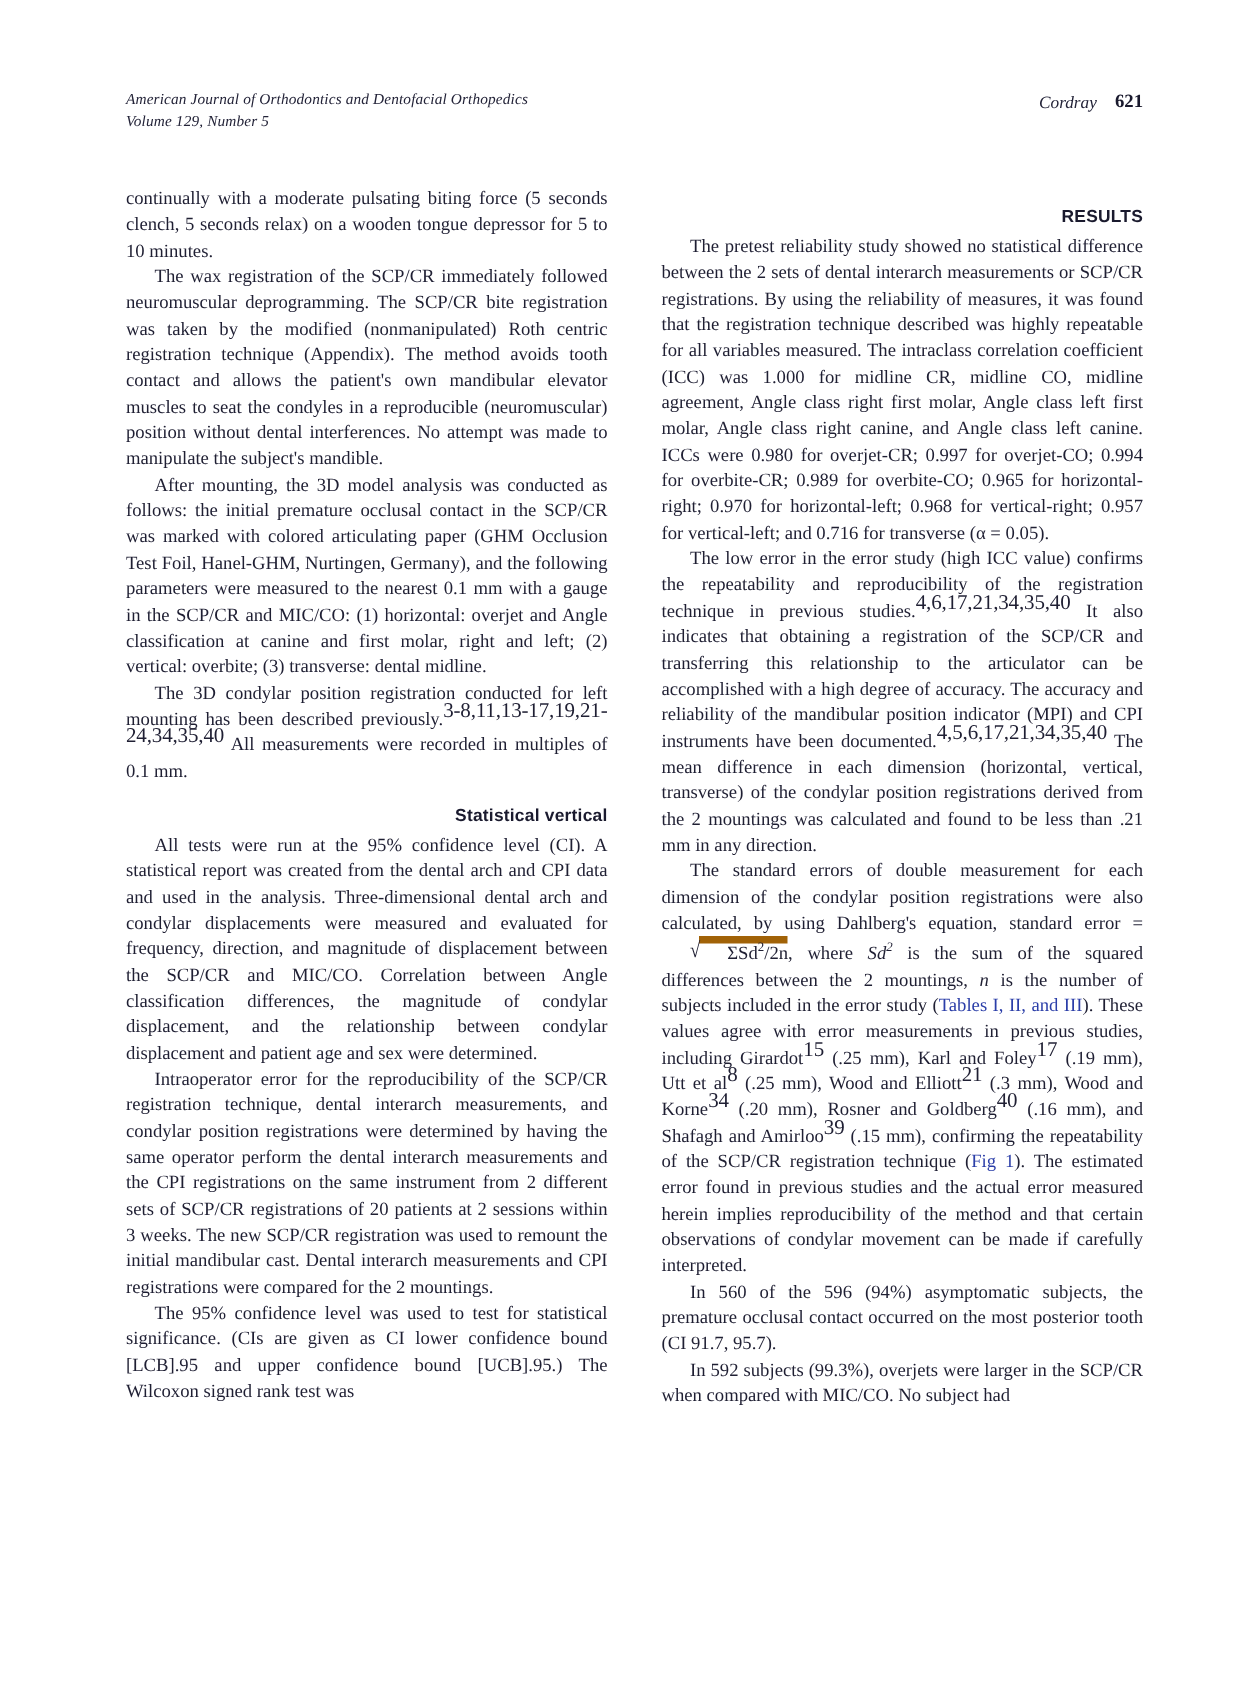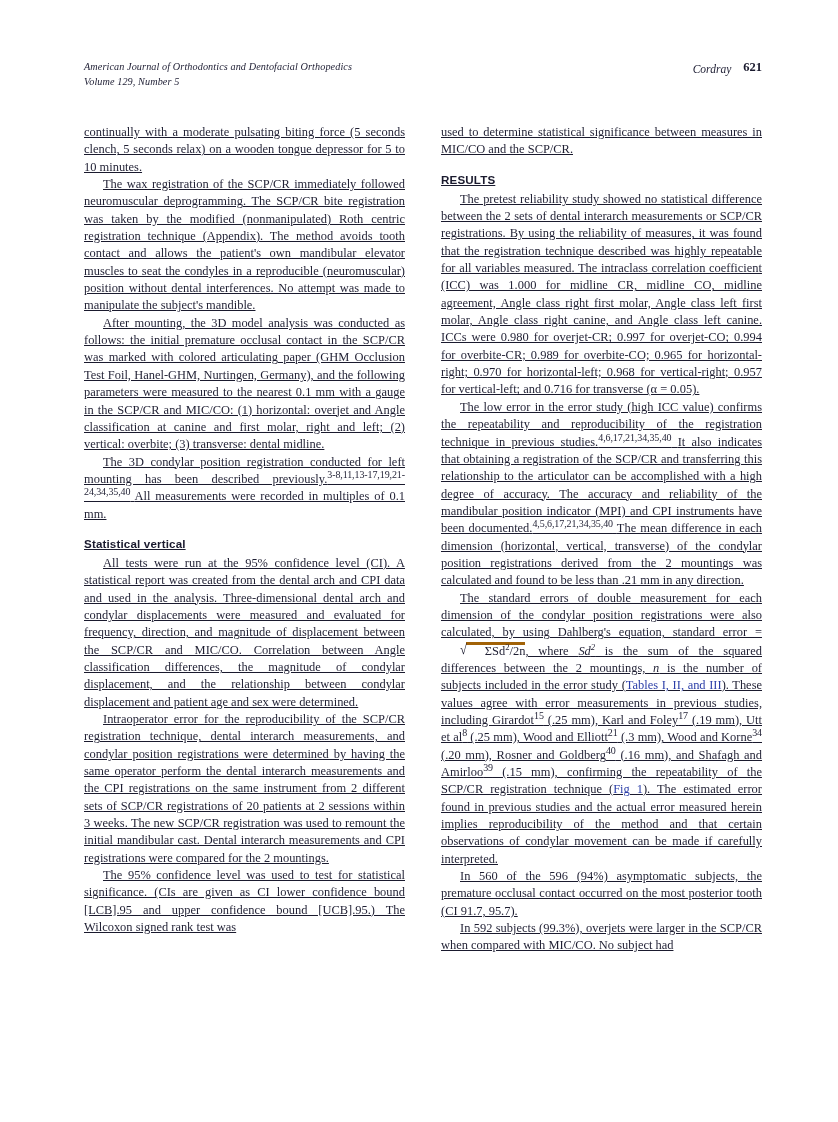--- a/index.html
+++ b/index.html
@@ -59,21 +59,20 @@
   }
 
   
   .columns {
     position: absolute;
     left: 84px;
     top: 124px;
     width: 678px;
     display: flex;
     gap: 36px;
-    text-decoration: underline;
   }
   .col {
     width: 321px;
   }
 
   p.para {
     margin: 0;
     font-size: 12.45px;
     line-height: 17.35px;
     text-align: justify;
@@ -89,43 +88,44 @@
   }
 
   h3.section-head {
     font-family: "Liberation Sans", "DejaVu Sans", sans-serif;
     font-size: 11.6px;
     font-weight: bold;
     letter-spacing: 0.15px;
     color: #1a1a2e;
     margin: 13px 0 4px 0;
     line-height: 15px;
+    text-align: right;
   }
 
   sup.cite {
-    font-size: 10px;
+    font-size: 14px;
     vertical-align: super;
     line-height: 0;
     letter-spacing: -0.1px;
   }
   .xref {
     color: #2b3ea8;
   }
   .ital { font-style: italic; }
 
   .sqrt-expr {
     white-space: nowrap;
   }
   .radical {
     display: inline-block;
     transform: scaleY(1.15);
     transform-origin: bottom;
   }
   .overbar {
-    border-top: 3px solid #a16207;
+    border-top: 5px solid #a16207;
     padding-top: 0px;
     margin-left: -1px;
     display: inline-block;
     line-height: 1.0;
   }
   sup.exp {
     font-size: 8.6px;
     vertical-align: super;
     line-height: 0;
   }
@@ -162,21 +162,20 @@
 
       <p class="para indent">All tests were run at the 95% confidence level (CI). A statistical report was created from the dental arch and CPI data and used in the analysis. Three-dimensional dental arch and condylar displacements were measured and evaluated for frequency, direction, and magnitude of displacement between the SCP/CR and MIC/CO. Correlation between Angle classification differences, the magnitude of condylar displacement, and the relationship between condylar displacement and patient age and sex were determined.</p>
 
       <p class="para indent">Intraoperator error for the reproducibility of the SCP/CR registration technique, dental interarch measurements, and condylar position registrations were determined by having the same operator perform the dental interarch measurements and the CPI registrations on the same instrument from 2 different sets of SCP/CR registrations of 20 patients at 2 sessions within 3 weeks. The new SCP/CR registration was used to remount the initial mandibular cast. Dental interarch measurements and CPI registrations were compared for the 2 mountings.</p>
 
       <p class="para indent">The 95% confidence level was used to test for statistical significance. (CIs are given as CI lower confidence bound [LCB].95 and upper confidence bound [UCB].95.) The Wilcoxon signed rank test was</p>
     </div>
 
     <div class="col">
 
-      <p class="para">used to determine statistical significance between measures in MIC/CO and the SCP/CR.</p>
 
       <h3 class="section-head">RESULTS</h3>
 
       <p class="para indent">The pretest reliability study showed no statistical difference between the 2 sets of dental interarch measurements or SCP/CR registrations. By using the reliability of measures, it was found that the registration technique described was highly repeatable for all variables measured. The intraclass correlation coefficient (ICC) was 1.000 for midline CR, midline CO, midline agreement, Angle class right first molar, Angle class left first molar, Angle class right canine, and Angle class left canine. ICCs were 0.980 for overjet-CR; 0.997 for overjet-CO; 0.994 for overbite-CR; 0.989 for overbite-CO; 0.965 for horizontal-right; 0.970 for horizontal-left; 0.968 for vertical-right; 0.957 for vertical-left; and 0.716 for transverse (α = 0.05).</p>
 
       <p class="para indent"><span>The low error in the error study (high ICC value) confirms the repeatability and reproducibility of the registration technique in previous studies.</span><sup class="cite">4,6,17,21,34,35,40</sup> <span>It also indicates that obtaining a registration of the SCP/CR and transferring this relationship to the articulator can be accomplished with a high degree of accuracy. The accuracy and reliability of the mandibular position indicator (MPI) and CPI instruments have been documented.</span><sup class="cite">4,5,6,17,21,34,35,40</sup> <span>The mean difference in each dimension (horizontal, vertical, transverse) of the condylar position registrations derived from the 2 mountings was calculated and found to be less than .21 mm in any direction.</span></p>
 
       <p class="para indent"><span>The standard errors of double measurement for each dimension of the condylar position registrations were also calculated, by using Dahlberg's equation, standard error = </span><span class="sqrt-expr"><span class="radical">√</span><span class="overbar"><span>ΣSd</span><sup class="exp">2</sup><span>/2n</span></span></span><span>, where </span><span class="ital">Sd</span><sup class="exp ital">2</sup><span> is the sum of the squared differences between the 2 mountings, </span><span class="ital">n</span><span> is the number of subjects included in the error study (</span><span class="xref">Tables I, II, and III</span><span>). These values agree with error measurements in previous studies, including Girardot</span><sup class="cite">15</sup><span> (.25 mm), Karl and Foley</span><sup class="cite">17</sup><span> (.19 mm), Utt et al</span><sup class="cite">8</sup><span> (.25 mm), Wood and Elliott</span><sup class="cite">21</sup><span> (.3 mm), Wood and Korne</span><sup class="cite">34</sup><span> (.20 mm), Rosner and Goldberg</span><sup class="cite">40</sup><span> (.16 mm), and Shafagh and Amirloo</span><sup class="cite">39</sup><span> (.15 mm), confirming the repeatability of the SCP/CR registration technique (</span><span class="xref">Fig 1</span><span>). The estimated error found in previous studies and the actual error measured herein implies reproducibility of the method and that certain observations of condylar movement can be made if carefully interpreted.</span></p>
 
       <p class="para indent">In 560 of the 596 (94%) asymptomatic subjects, the premature occlusal contact occurred on the most posterior tooth (CI 91.7, 95.7).</p>

